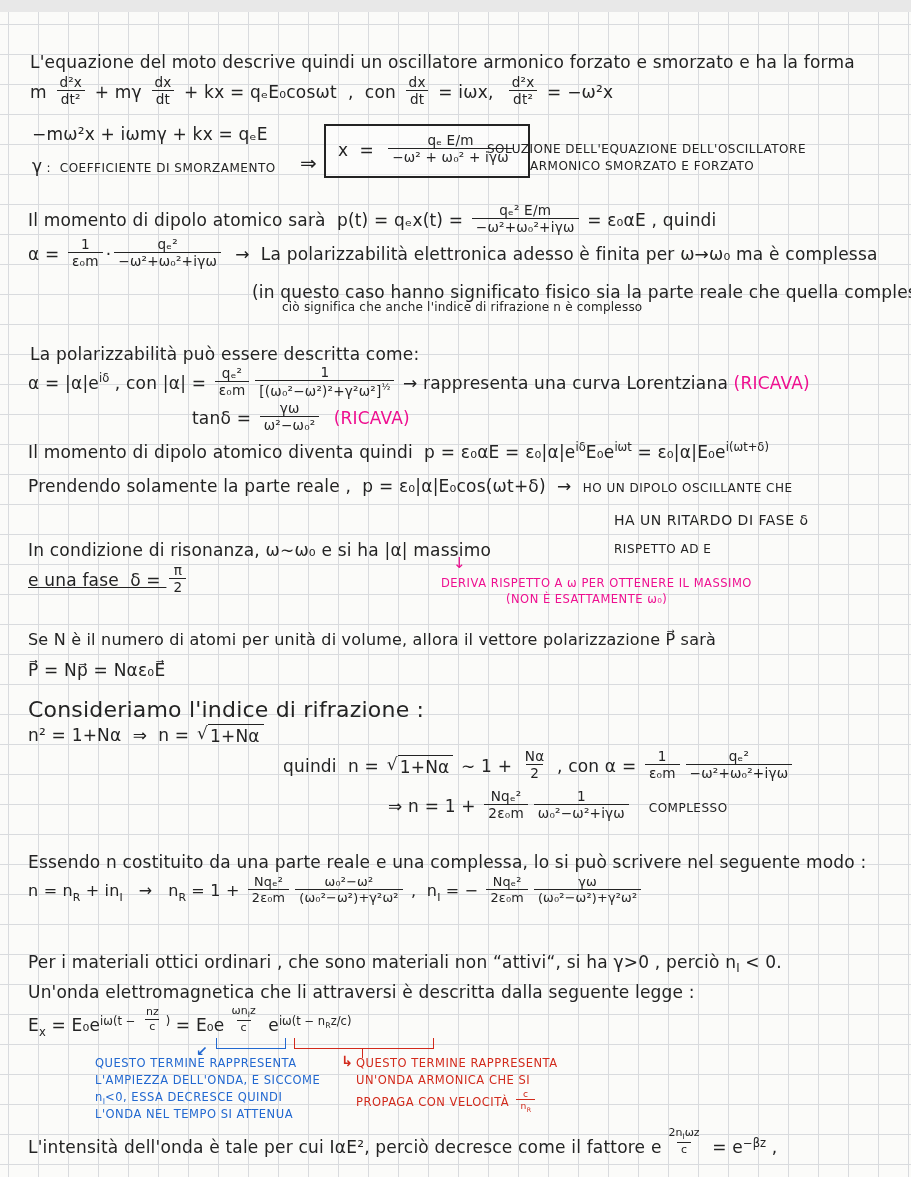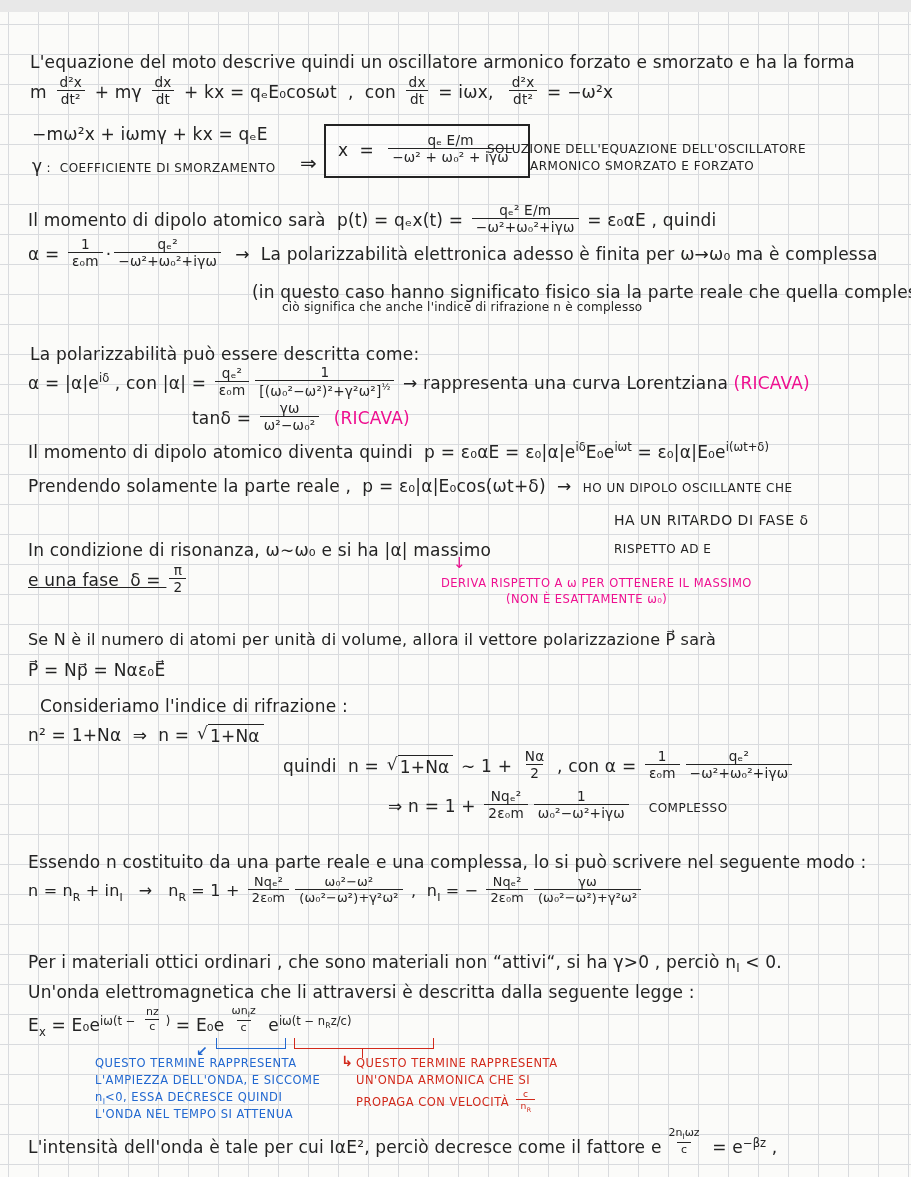--- a/index.html
+++ b/index.html
@@ -82,21 +82,21 @@
       <div class="line" style="left: 28px; top: 464px; font-size: 17px;"><span>Prendendo solamente la parte reale ,  p = ε₀|α|E₀cos(ωt+δ)  →  </span><span class="caps">HO UN DIPOLO OSCILLANTE CHE</span></div>
       <div class="line caps" style="left: 614px; top: 500px; font-size: 14px;"><span>HA UN RITARDO DI FASE δ</span></div>
       <div class="line" style="left: 28px; top: 528px; font-size: 17px;"><span>In condizione di risonanza, ω∼ω₀ e si ha |α| massimo</span></div>
       <div class="line caps" style="left: 614px; top: 530px; font-size: 12px;"><span>RISPETTO AD E</span></div>
       <div class="line" style="left: 28px; top: 552px; font-size: 17px; text-decoration: underline;"><span>e una fase  δ = </span><span class="frac"><span class="num"><span>π</span></span><span class="den"><span>2</span></span></span></div>
       <div class="line" style="left: 453px; top: 542px; font-size: 15px; color: var(--pink);"><span>↓</span></div>
       <div class="line caps" style="left: 441px; top: 564px; font-size: 11.5px; color: var(--pink);"><span>DERIVA RISPETTO A ω PER OTTENERE IL MASSIMO</span></div>
       <div class="line caps" style="left: 506px; top: 580px; font-size: 11.5px; color: var(--pink);"><span>(NON È ESATTAMENTE ω₀)</span></div>
       <div class="line" style="left: 28px; top: 618px; font-size: 16px;"><span>Se N è il numero di atomi per unità di volume, allora il vettore polarizzazione P⃗ sarà</span></div>
       <div class="line" style="left: 28px; top: 648px; font-size: 17px;"><span>P⃗ = Np⃗ = Nαε₀E⃗</span></div>
-      <div class="line" style="left: 40px; top: 684px; font-size: 17px;"><span>Consideriamo l'indice di rifrazione :</span></div>
+      <div class="line" style="left: 28px; top: 684px; font-size: 22px;"><span>Consideriamo l'indice di rifrazione :</span></div>
       <div class="line" style="left: 28px; top: 712px; font-size: 17px;"><span>n² = 1+Nα  ⇒  n = </span><span class="sqrt"><span class="rad">√</span><span class="radicand"><span>1+Nα</span></span></span></div>
       <div class="line" style="left: 283px; top: 738px; font-size: 17px;"><span>quindi  n = </span><span class="sqrt"><span class="rad">√</span><span class="radicand"><span>1+Nα</span></span></span><span> ∼ 1 + </span><span class="frac"><span class="num"><span>Nα</span></span><span class="den"><span>2</span></span></span><span> , con α = </span><span class="frac"><span class="num"><span>1</span></span><span class="den"><span>ε₀m</span></span></span><span class="frac"><span class="num"><span>qₑ²</span></span><span class="den"><span>−ω²+ω₀²+iγω</span></span></span></div>
       <div class="line" style="left: 388px; top: 778px; font-size: 17px;"><span>⇒ n = 1 + </span><span class="frac"><span class="num"><span>Nqₑ²</span></span><span class="den"><span>2ε₀m</span></span></span><span class="frac"><span class="num"><span>1</span></span><span class="den"><span>ω₀²−ω²+iγω</span></span></span><span>   </span><span class="caps">COMPLESSO</span></div>
       <div class="line" style="left: 28px; top: 840px; font-size: 17px;"><span>Essendo n costituito da una parte reale e una complessa, lo si può scrivere nel seguente modo :</span></div>
       <div class="line" style="left: 28px; top: 864px; font-size: 16px;"><span>n = n</span><sub><span>R</span></sub><span> + in</span><sub><span>I</span></sub><span>   →   n</span><sub><span>R</span></sub><span> = 1 + </span><span class="frac"><span class="num"><span>Nqₑ²</span></span><span class="den"><span>2ε₀m</span></span></span><span class="frac"><span class="num"><span>ω₀²−ω²</span></span><span class="den"><span>(ω₀²−ω²)+γ²ω²</span></span></span><span> ,  n</span><sub><span>I</span></sub><span> = − </span><span class="frac"><span class="num"><span>Nqₑ²</span></span><span class="den"><span>2ε₀m</span></span></span><span class="frac"><span class="num"><span>γω</span></span><span class="den"><span>(ω₀²−ω²)+γ²ω²</span></span></span></div>
       <div class="line" style="left: 28px; top: 940px; font-size: 17px;"><span>Per i materiali ottici ordinari , che sono materiali non “attivi“, si ha γ&gt;0 , perciò n</span><sub><span>I</span></sub><span> &lt; 0.</span></div>
       <div class="line" style="left: 28px; top: 970px; font-size: 17px;"><span>Un'onda elettromagnetica che li attraversi è descritta dalla seguente legge :</span></div>
       <div class="line" style="left: 28px; top: 994px; font-size: 17px;"><span>E</span><sub><span>x</span></sub><span> = E₀e</span><sup><span>iω(t − </span><span class="frac"><span class="num"><span>nz</span></span><span class="den"><span>c</span></span></span><span>)</span></sup><span> = E₀e</span><sup><span class="frac"><span class="num"><span>ωn</span><sub><span>I</span></sub><span>z</span></span><span class="den"><span>c</span></span></span></sup><span> e</span><sup><span>iω(t − n</span><sub><span>R</span></sub><span>z/c)</span></sup></div>
       <div class="line caps" style="left: 95px; top: 1044px; font-size: 11.5px; color: var(--blue);"><span>QUESTO TERMINE RAPPRESENTA</span></div>
       <div class="line caps" style="left: 95px; top: 1061px; font-size: 11.5px; color: var(--blue);"><span>L'AMPIEZZA DELL'ONDA, E SICCOME</span></div>

